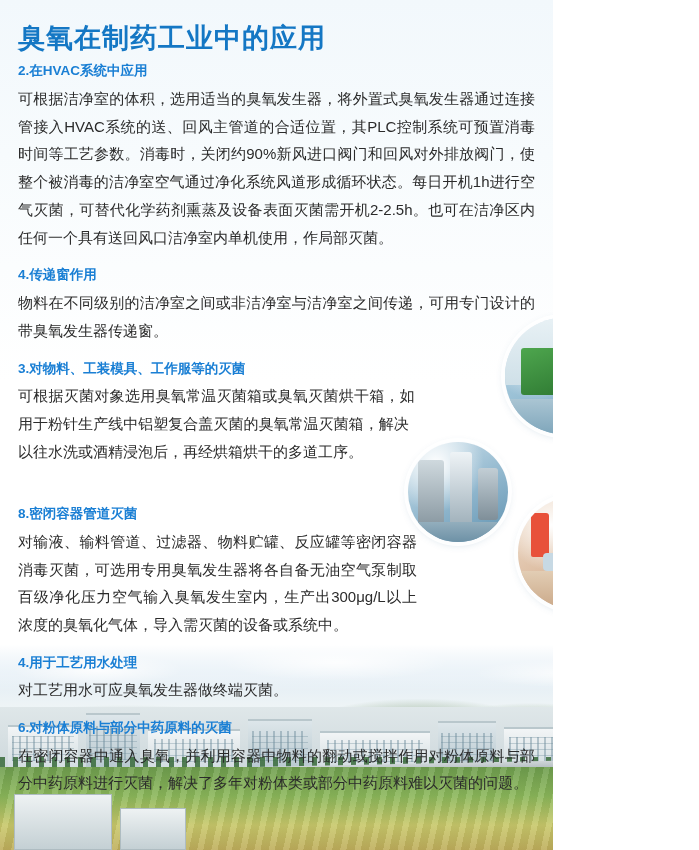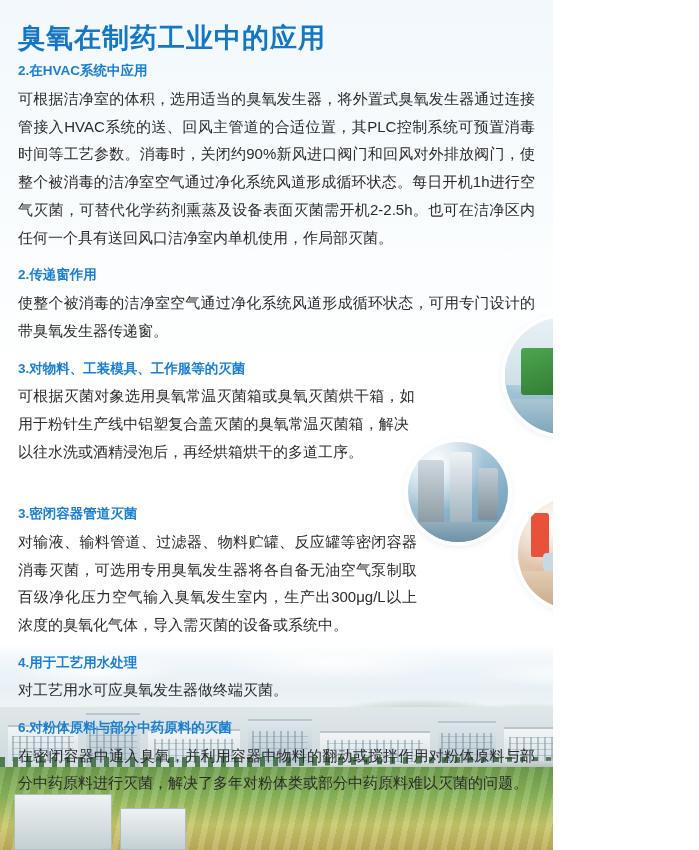--- a/index.html
+++ b/index.html
@@ -230,35 +230,35 @@
   <div class="content">
 
     <h1 class="title-cn">臭氧在制药工业中的应用</h1>
 
     <div class="section">
       <div class="sec-head">2.在HVAC系统中应用</div>
       <div class="sec-body">可根据洁净室的体积，选用适当的臭氧发生器，将外置式臭氧发生器通过连接管接入HVAC系统的送、回风主管道的合适位置，其PLC控制系统可预置消毒时间等工艺参数。消毒时，关闭约90%新风进口阀门和回风对外排放阀门，使整个被消毒的洁净室空气通过净化系统风道形成循环状态。每日开机1h进行空气灭菌，可替代化学药剂熏蒸及设备表面灭菌需开机2-2.5h。也可在洁净区内任何一个具有送回风口洁净室内单机使用，作局部灭菌。</div>
     </div>
 
     <div class="section">
-      <div class="sec-head">2.传递窗作用</div>
-      <div class="sec-body">使整个被消毒的洁净室空气通过净化系统风道形成循环状态，可用专门设计的带臭氧发生器传递窗。</div>
+      <div class="sec-head">4.传递窗作用</div>
+      <div class="sec-body">物料在不同级别的洁净室之间或非洁净室与洁净室之间传递，可用专门设计的带臭氧发生器传递窗。</div>
     </div>
 
     <div class="section">
       <div class="sec-head">3.对物料、工装模具、工作服等的灭菌</div>
       <div class="sec-body">
         <span class="wrap-right-1"></span>
         <span>可根据灭菌对象选用臭氧常温灭菌箱或臭氧灭菌烘干箱，如用于粉针生产线中铝塑复合盖灭菌的臭氧常温灭菌箱，解决以往水洗或酒精浸泡后，再经烘箱烘干的多道工序。</span>
       </div>
       <div class="clear"></div>
     </div>
 
     <div class="section">
-      <div class="sec-head">3.密闭容器管道灭菌</div>
+      <div class="sec-head">8.密闭容器管道灭菌</div>
       <div class="sec-body">
         <span class="wrap-right-2"></span>
         <span>对输液、输料管道、过滤器、物料贮罐、反应罐等密闭容器消毒灭菌，可选用专用臭氧发生器将各自备无油空气泵制取百级净化压力空气输入臭氧发生室内，生产出300μg/L以上浓度的臭氧化气体，导入需灭菌的设备或系统中。</span>
       </div>
       <div class="clear"></div>
     </div>
 
     <div class="section">
       <div class="sec-head">4.用于工艺用水处理</div>
       <div class="sec-body">对工艺用水可应臭氧发生器做终端灭菌。</div>

